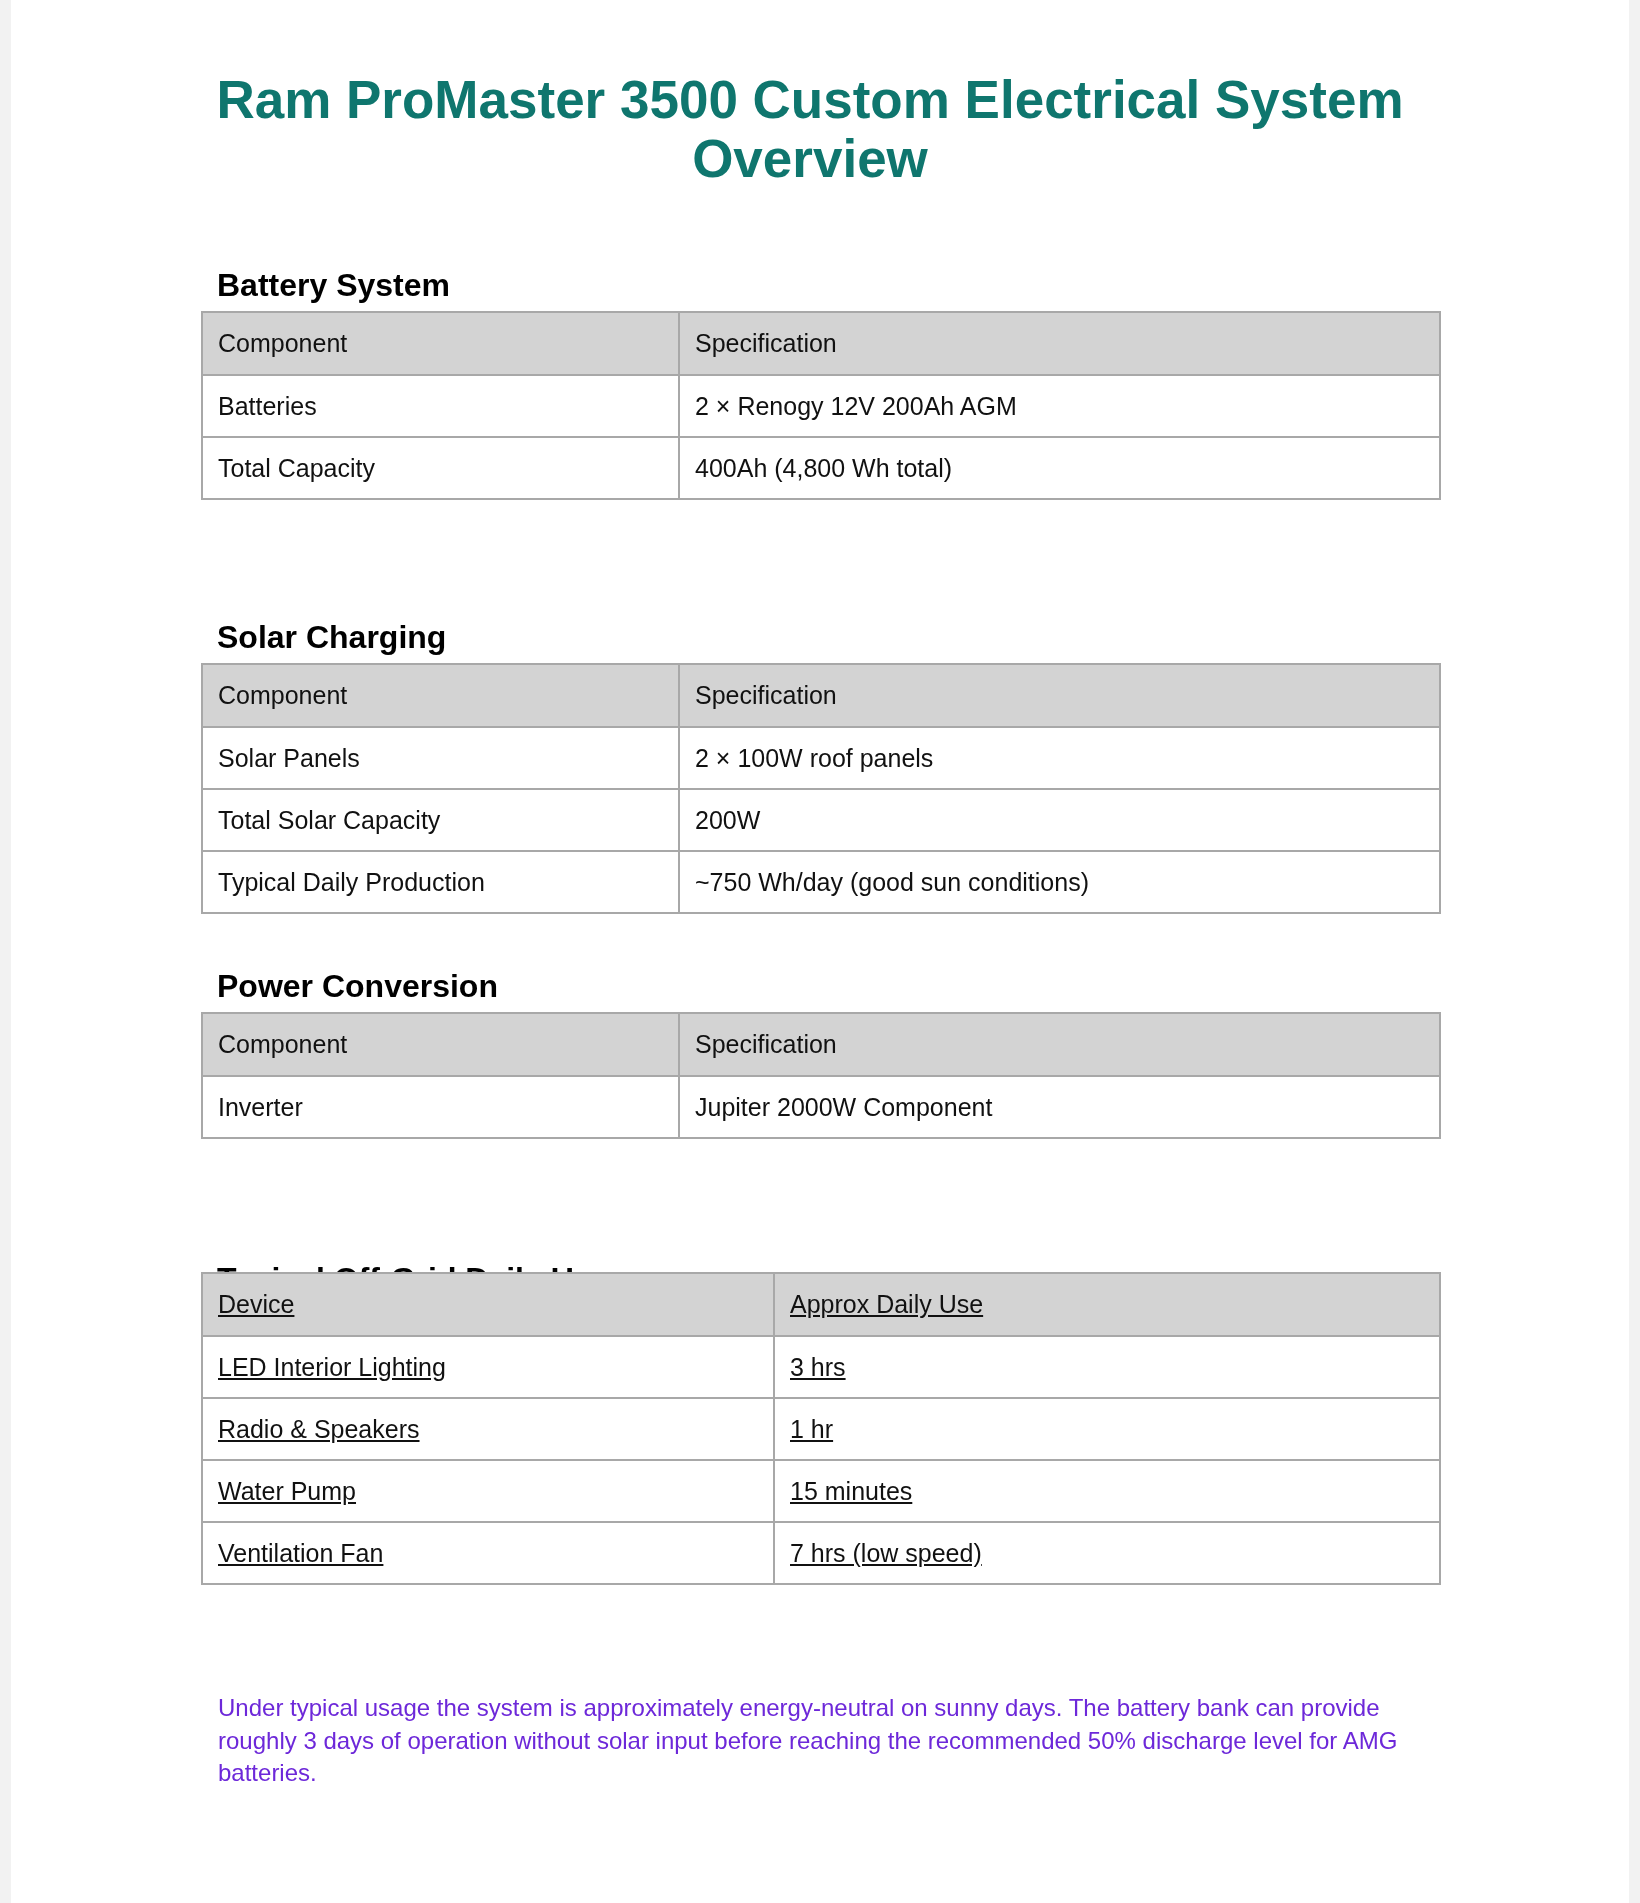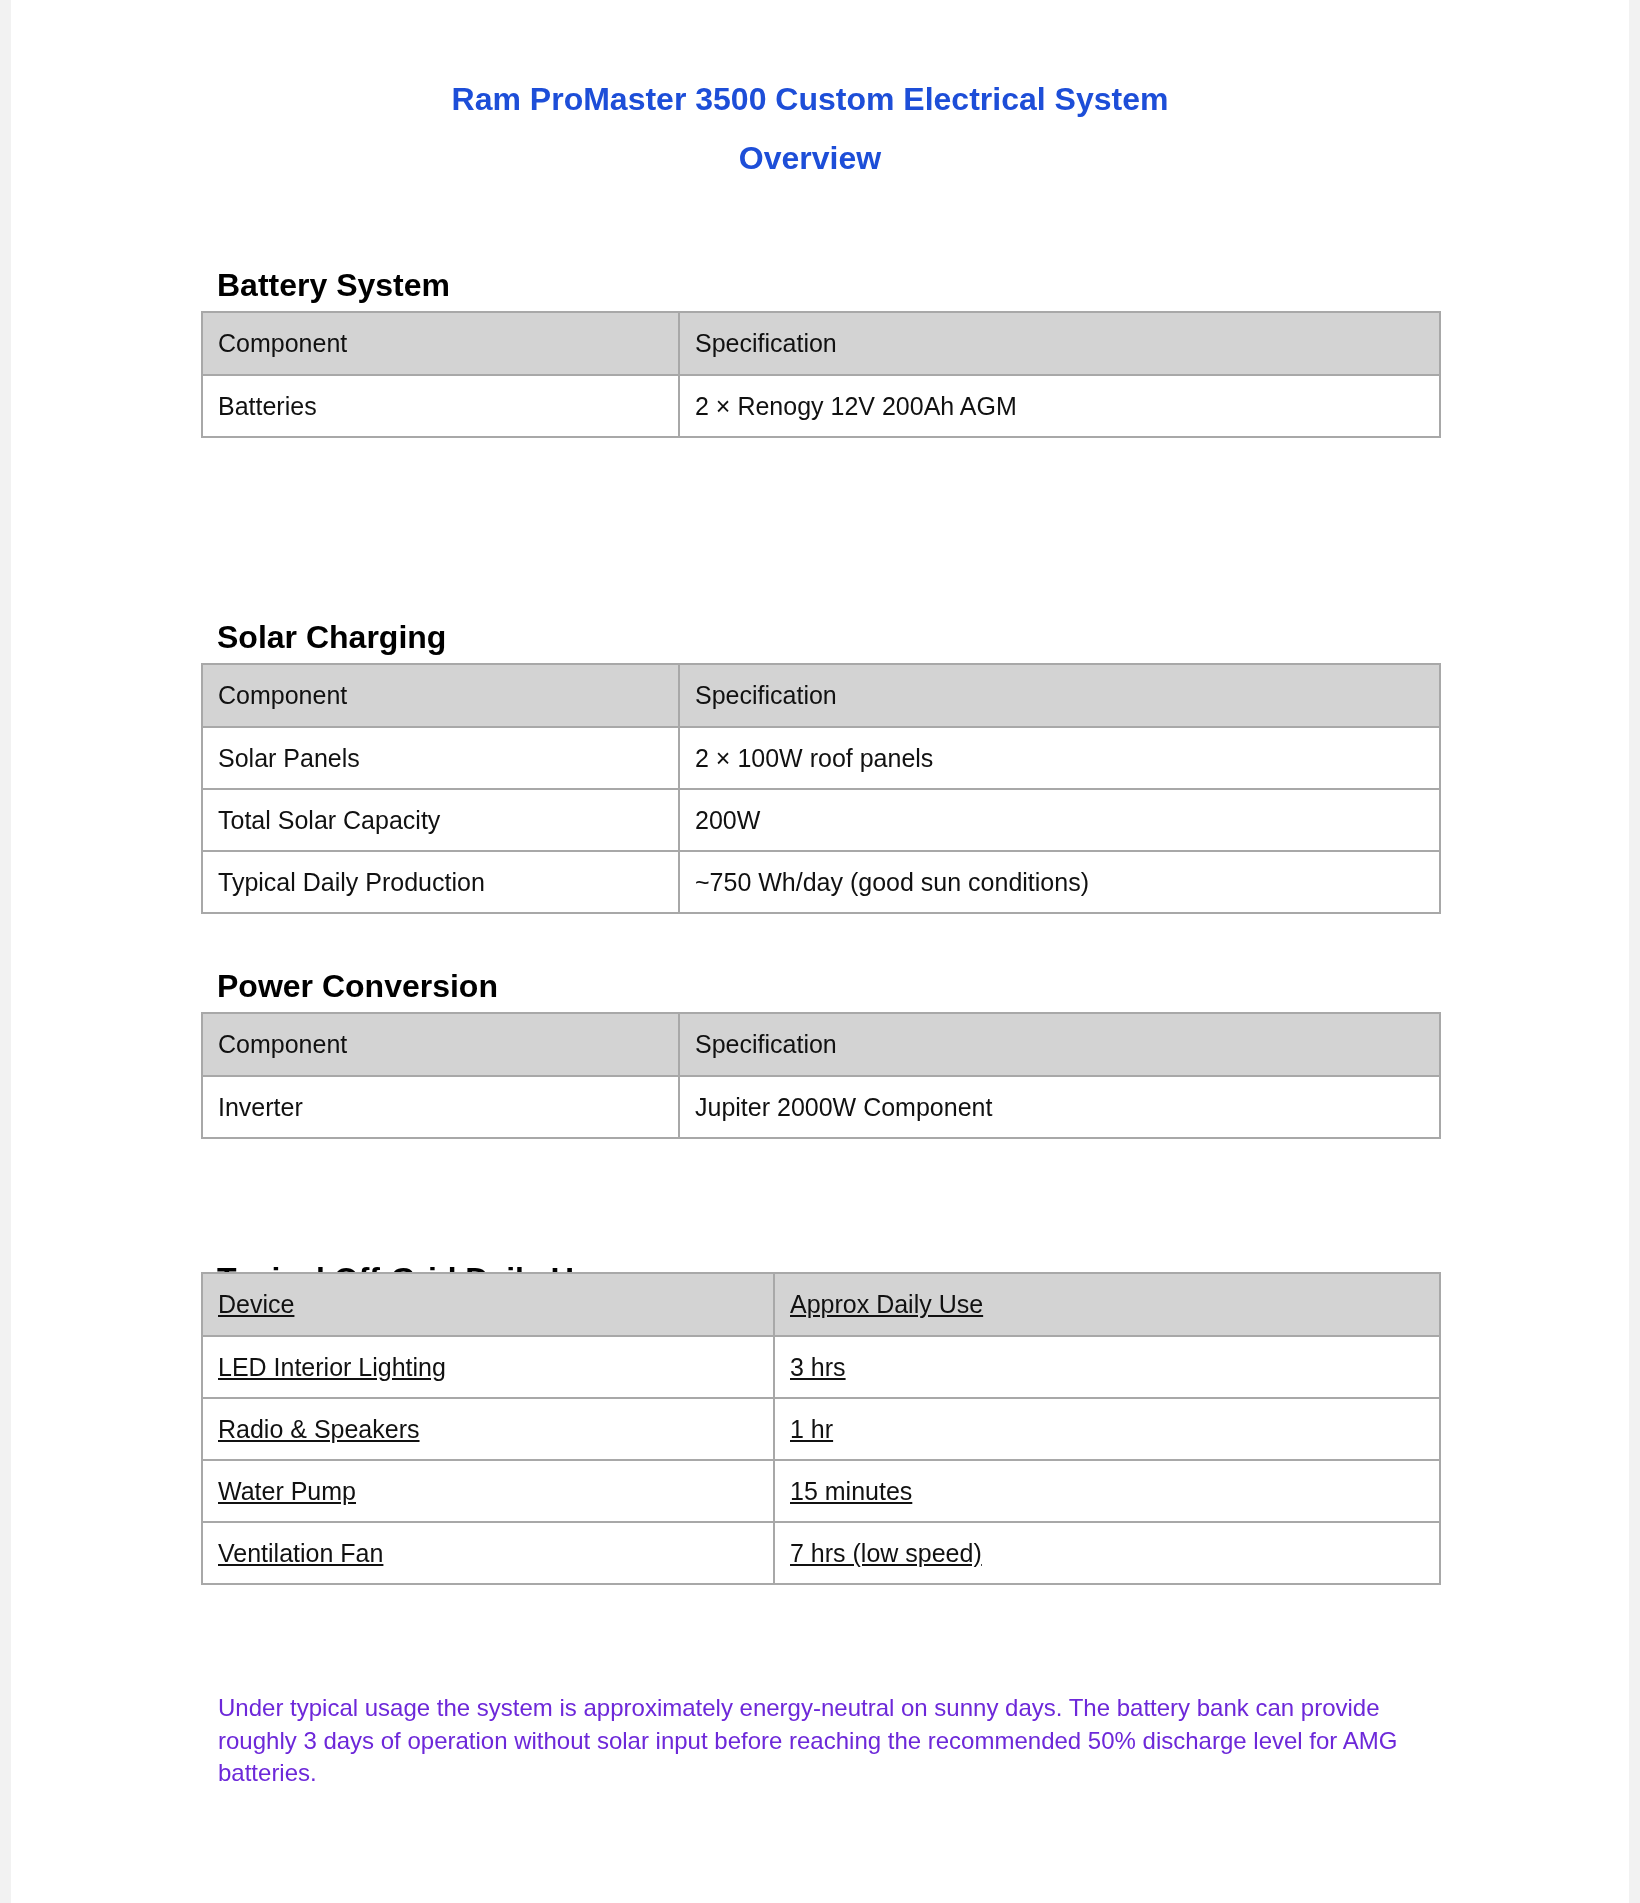--- a/index.html
+++ b/index.html
@@ -23,24 +23,24 @@
     height: 1903px;
     background: #ffffff;
   }
   .doc-title {
     position: absolute;
     left: 0;
     top: 70px;
     width: 1598px;
     margin: 0;
     text-align: center;
-    font-size: 32px;
+    font-size: 53px;
     line-height: 59px;
     font-weight: bold;
-    color: #1d4ed8;
+    color: #0f766e;
   }
   .doc-title span { display: block; }
   .section-heading {
     position: absolute;
     left: 206px;
     margin: 0;
     font-size: 32px;
     font-weight: bold;
     line-height: 38px;
     color: #000000;
@@ -98,20 +98,24 @@
         <col>
       </colgroup>
     <tbody>
         <tr>
       <th>Component</th>
       <th>Specification</th>
     </tr>
     <tr>
       <td>Batteries</td>
       <td>2 × Renogy 12V 200Ah AGM</td>
+    </tr>
+    <tr>
+      <td>Total Capacity</td>
+      <td>400Ah (4,800 Wh total)</td>
     </tr>
   </tbody>
     </table>
 
   <h2 class="section-heading" style="top:618px;">Solar Charging</h2>
   <table class="spec" style="top:663px;">
     <colgroup>
         <col style="width:477px">
         <col>
       </colgroup>

